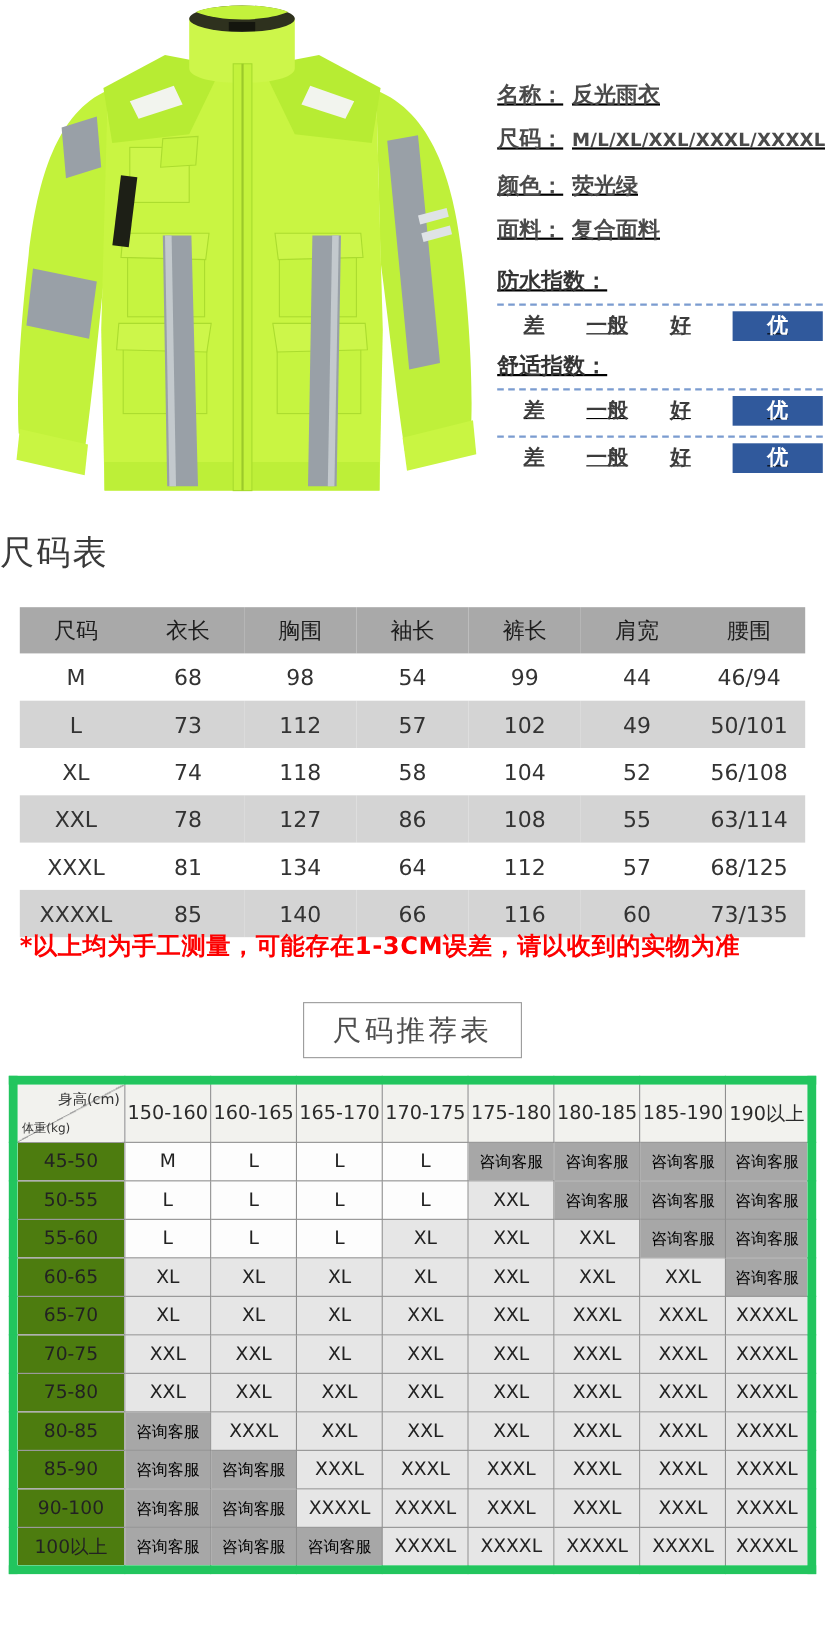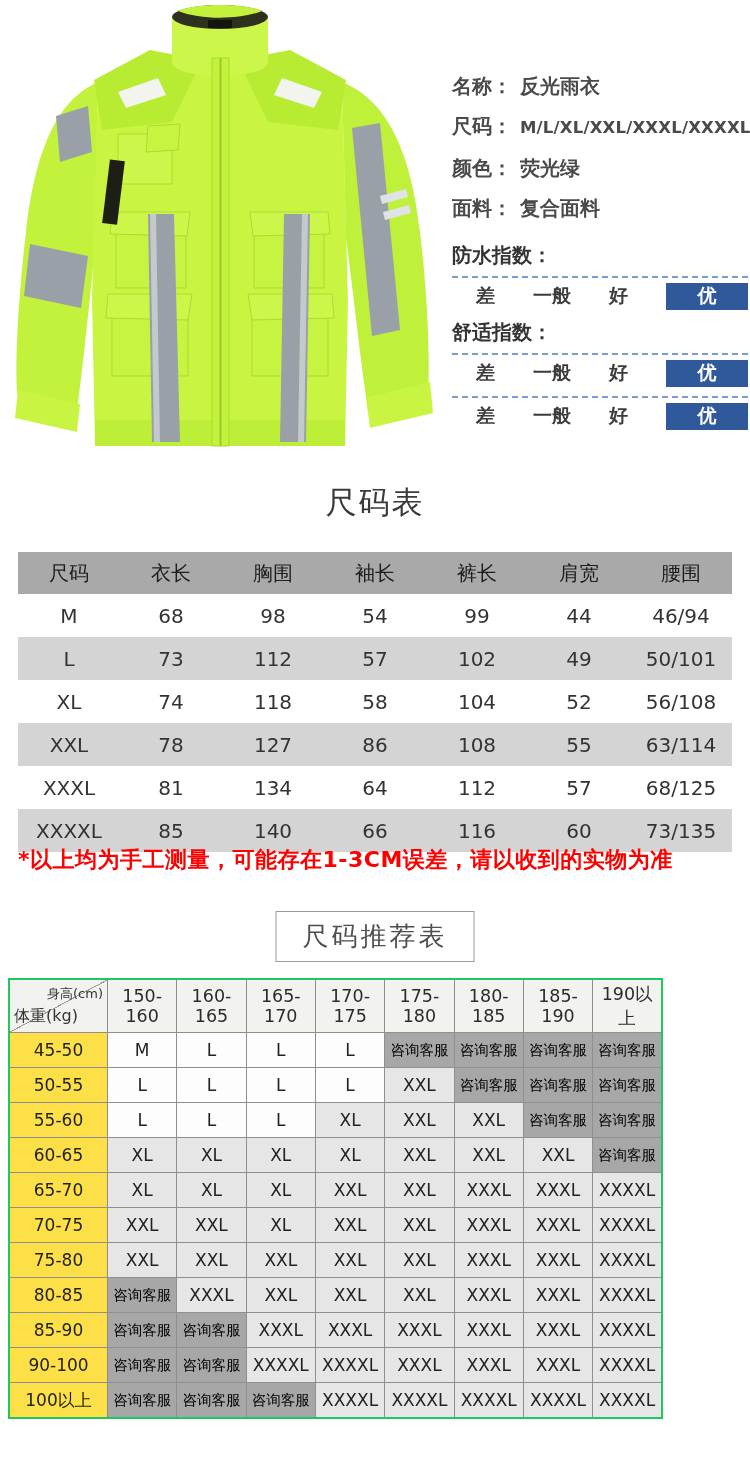--- a/index.html
+++ b/index.html
@@ -3,58 +3,58 @@
 <meta charset="utf-8">
 <style>
   html,body{margin:0;padding:0;background:#fff;}
   .page{position:relative;width:750px;height:1483px;background:#ffffff;overflow:hidden;
         font-family:"DejaVu Sans","Liberation Sans",sans-serif;}
 
   
   .jacket-wrap{position:absolute;left:0;top:0;width:440px;height:460px;}
 
   
-  .info{position:absolute;left:452px;top:74px;width:296px;}
+  .info{position:absolute;left:452px;top:74px;width:296px;text-decoration:underline;}
   .field{margin-bottom:16px;font-size:20px;font-weight:600;color:#4a4a4a;line-height:24px;white-space:nowrap;}
   .field .value{margin-left:8px;}
   .field.size-field .value{font-size:16.5px;letter-spacing:0.2px;}
   .index-block{margin-top:9px;}
   .index-block.first{margin-top:22px;}
   .index-label{font-size:20px;font-weight:700;color:#333;}
   .index-divider{border:none;border-top:2px dashed #7b9cd0;margin:7px 0 4px 0;}
   .levels{display:flex;align-items:center;justify-content:space-between;padding-left:24px;height:28px;}
   .level{font-size:19px;font-weight:600;color:#3c3c3c;}
   .level-best{background:#30599c;color:#fff;width:82px;height:27px;display:flex;align-items:center;
               justify-content:center;font-weight:700;font-size:19px;}
 
   
-  .size-title{position:absolute;top:482px;left:0;width:100%;text-align:center;
+  .size-title{position:absolute;top:482px;left:0;width:100%;text-align:left;
               font-size:31px;color:#3a3a3a;font-weight:400;letter-spacing:2px;}
   .size-table{position:absolute;top:552px;left:18px;width:714px;border-collapse:collapse;
               table-layout:fixed;text-align:center;font-size:20px;color:#333;}
   .size-table th{background:#a9a9a9;height:40px;font-weight:500;color:#1d1d1d;font-size:20px;}
   .size-table td{height:41px;font-weight:400;}
   .size-table tr.alt{background:#d4d4d4;}
 
   .note{position:absolute;top:845px;left:18px;font-size:22px;font-weight:700;color:#fd0000;letter-spacing:0.5px;}
 
   
   .rec-box{position:absolute;top:911px;left:50%;transform:translateX(-50%);
            border:1px solid #9a9a9a;padding:7px 26px;font-size:26px;color:#4f4f4f;
            letter-spacing:3px;white-space:nowrap;background:#fff;}
-  .rec-table{position:absolute;top:978px;left:8px;width:655px;border-collapse:collapse;
+  .rec-table{position:absolute;top:978px;left:8px;width:734px;border-collapse:collapse;
              table-layout:fixed;text-align:center;font-size:17px;color:#222;
-             border:2px solid #22c55e;}
+             border:8px solid #22c55e;}
   .rec-table th,.rec-table td{border:1px solid #8f8f8f;height:34px;padding:0;overflow:hidden;}
   .rec-table thead th{background:#f2f2ee;font-weight:400;height:52px;font-size:17.5px;color:#2b2b2b;}
   .rec-table th.corner{width:97px;position:relative;
      background:linear-gradient(to bottom right,#f2f2ee 49.5%,#9a9a9a 49.5%,#9a9a9a 50.6%,#f2f2ee 50.6%);}
   .corner .hi{position:absolute;top:5px;right:4px;font-size:13px;color:#333;font-weight:400;}
-  .corner .wt{position:absolute;bottom:5px;left:4px;font-size:16px;color:#333;font-weight:400;}
-  .rec-table td.weight{background:#fde047;font-size:17px;}
+  .corner .wt{position:absolute;bottom:5px;left:4px;font-size:11px;color:#333;font-weight:400;}
+  .rec-table td.weight{background:#4d7c0f;font-size:17px;}
   .rec-table td.white{background:#fdfdfd;}
   .rec-table td.lg{background:#e6e6e6;}
   .rec-table td.consult{background:#a7a7a7;font-size:14.5px;color:#000000;}
 </style>
 </head>
 <body>
 
 <div class="page">
 
   <div class="jacket-wrap">

